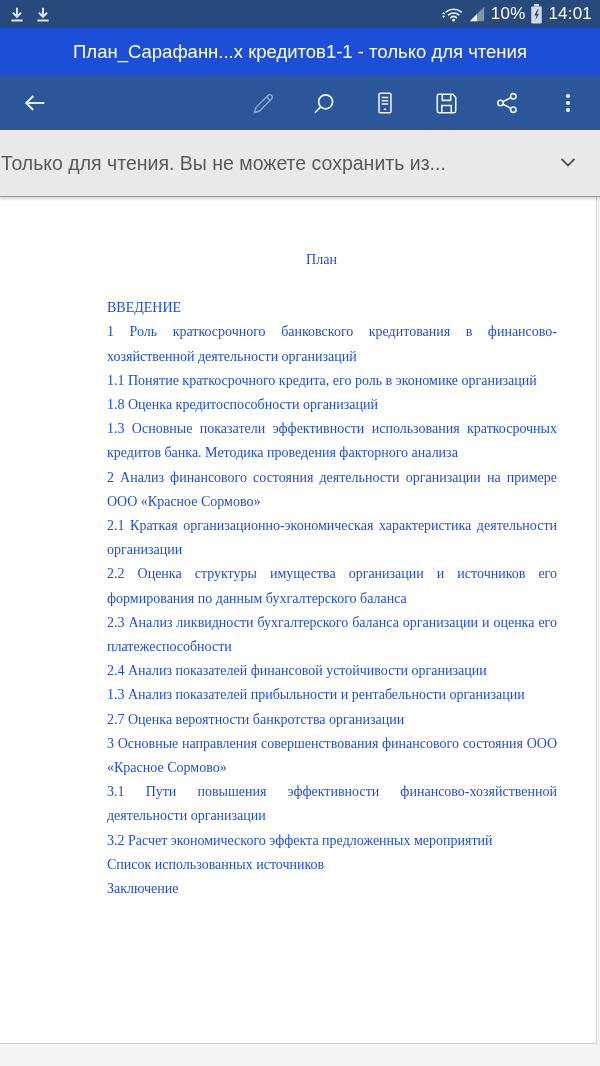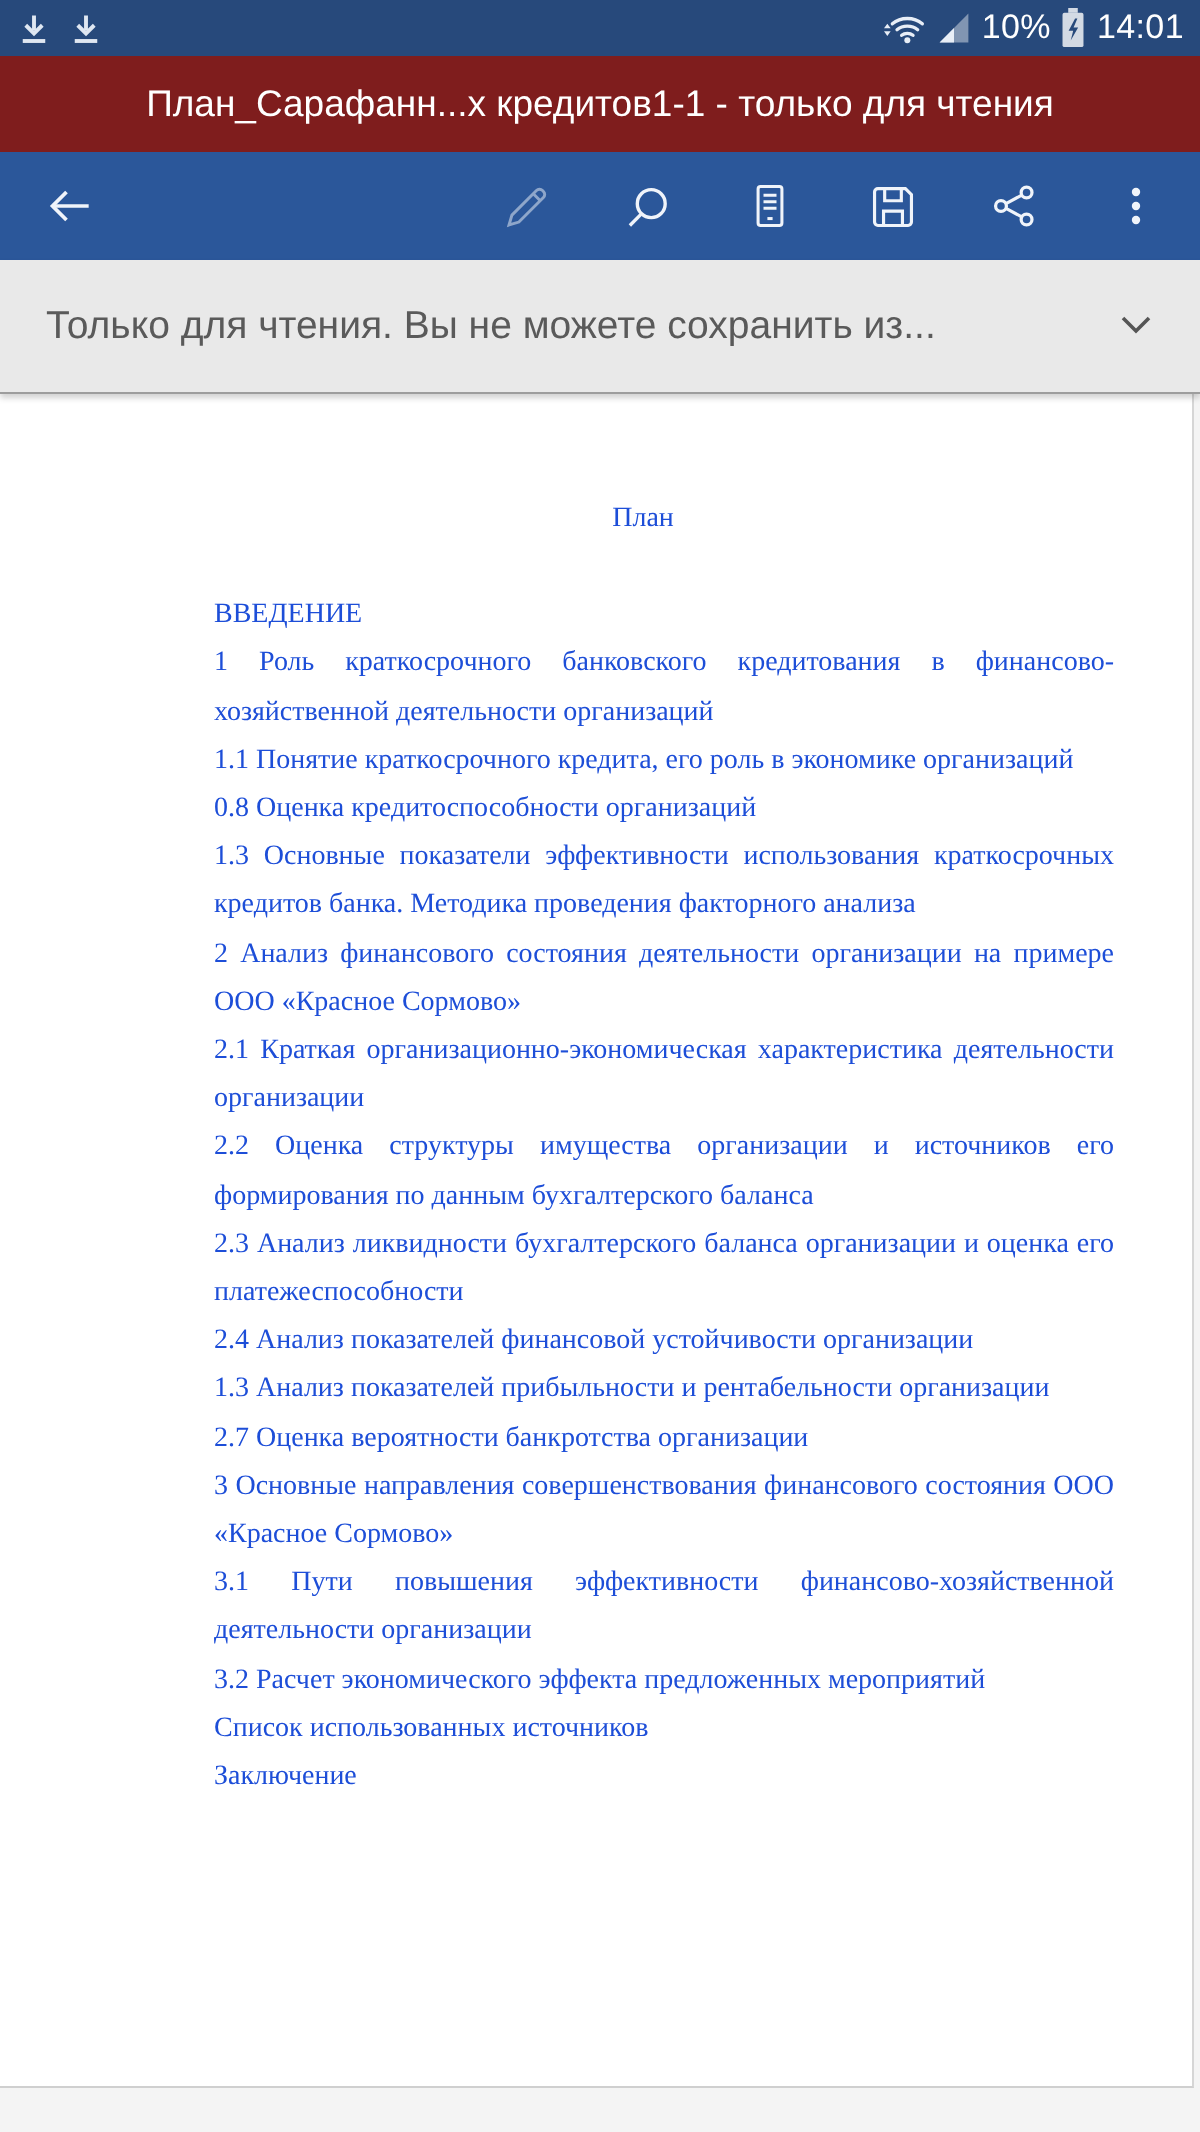--- a/index.html
+++ b/index.html
@@ -8,34 +8,34 @@
 
   
   .status-bar { height:28px; background:#27497b; display:flex; align-items:center;
                 padding:0 8px; color:#fff; }
   .status-left { display:flex; align-items:center; gap:8px; }
   .status-right { margin-left:auto; display:flex; align-items:center; gap:5px; }
   .status-bar svg { display:block; }
   .status-text { font-size:17px; color:#fff; letter-spacing:.2px; }
 
   
-  .title-bar { height:48px; background:#7f1d1d; display:flex; align-items:center;
+  .title-bar { height:48px; background:#1d4ed8; display:flex; align-items:center;
                justify-content:center; }
   .title-bar .doc-name { color:#fff; font-size:18.5px; white-space:nowrap; }
   .toolbar { height:54px; background:#2b579a; display:flex; align-items:center;
              padding:0 10px 0 13px; }
   .tb-btn { width:44px; height:44px; display:flex; align-items:center;
             justify-content:center; background:none; border:none; cursor:pointer; }
   .tb-right { margin-left:auto; display:flex; align-items:center; gap:17px; }
   .tb-btn svg { display:block; }
   .tb-btn.disabled { opacity:.5; }
 
   
   .banner { height:67px; background:#e9e9e9; display:flex; align-items:center;
-            padding:0 16px 0 23px; border-bottom:1px solid #9d9d9d;
+            padding:0 16px 0 1px; border-bottom:1px solid #9d9d9d;
             box-shadow:0 2px 3px rgba(0,0,0,.18); position:relative; z-index:2; }
   .banner-msg { font-size:19.5px; color:#5a5a5a; white-space:nowrap; overflow:hidden; }
   .banner-chevron { margin-left:auto; background:none; border:none; cursor:pointer;
                     padding:4px; display:flex; }
 
   
   .doc-area { height:869px; background:#f4f4f4; }
   .doc-page { background:#fff; height:847px; margin-right:3px;
               border-right:1px solid #d6d6d6; border-bottom:1px solid #cfcfcf;
               padding:51px 39px 0 86px; overflow:hidden; }
@@ -179,21 +179,21 @@
   <div class="doc-page doc-text">
     <p class="doc-title">План</p>
     <div>
 
         <p class="doc-par">ВВЕДЕНИЕ</p>
 
         <p class="doc-par">1 Роль краткосрочного банковского кредитования в финансово-хозяйственной деятельности организаций</p>
 
         <p class="doc-par">1.1 Понятие краткосрочного кредита, его роль в экономике организаций</p>
 
-        <p class="doc-par">0.8 Оценка кредитоспособности организаций</p>
+        <p class="doc-par">1.8 Оценка кредитоспособности организаций</p>
 
         <p class="doc-par">1.3 Основные показатели эффективности  использования краткосрочных кредитов банка. Методика проведения факторного анализа</p>
 
         <p class="doc-par">2 Анализ финансового состояния деятельности организации на примере ООО «Красное Сормово»</p>
 
         <p class="doc-par">2.1 Краткая организационно-экономическая характеристика деятельности организации</p>
 
         <p class="doc-par">2.2 Оценка структуры имущества организации и источников его формирования по данным бухгалтерского баланса</p>
 
         <p class="doc-par">2.3 Анализ ликвидности бухгалтерского баланса организации и оценка его платежеспособности</p>

